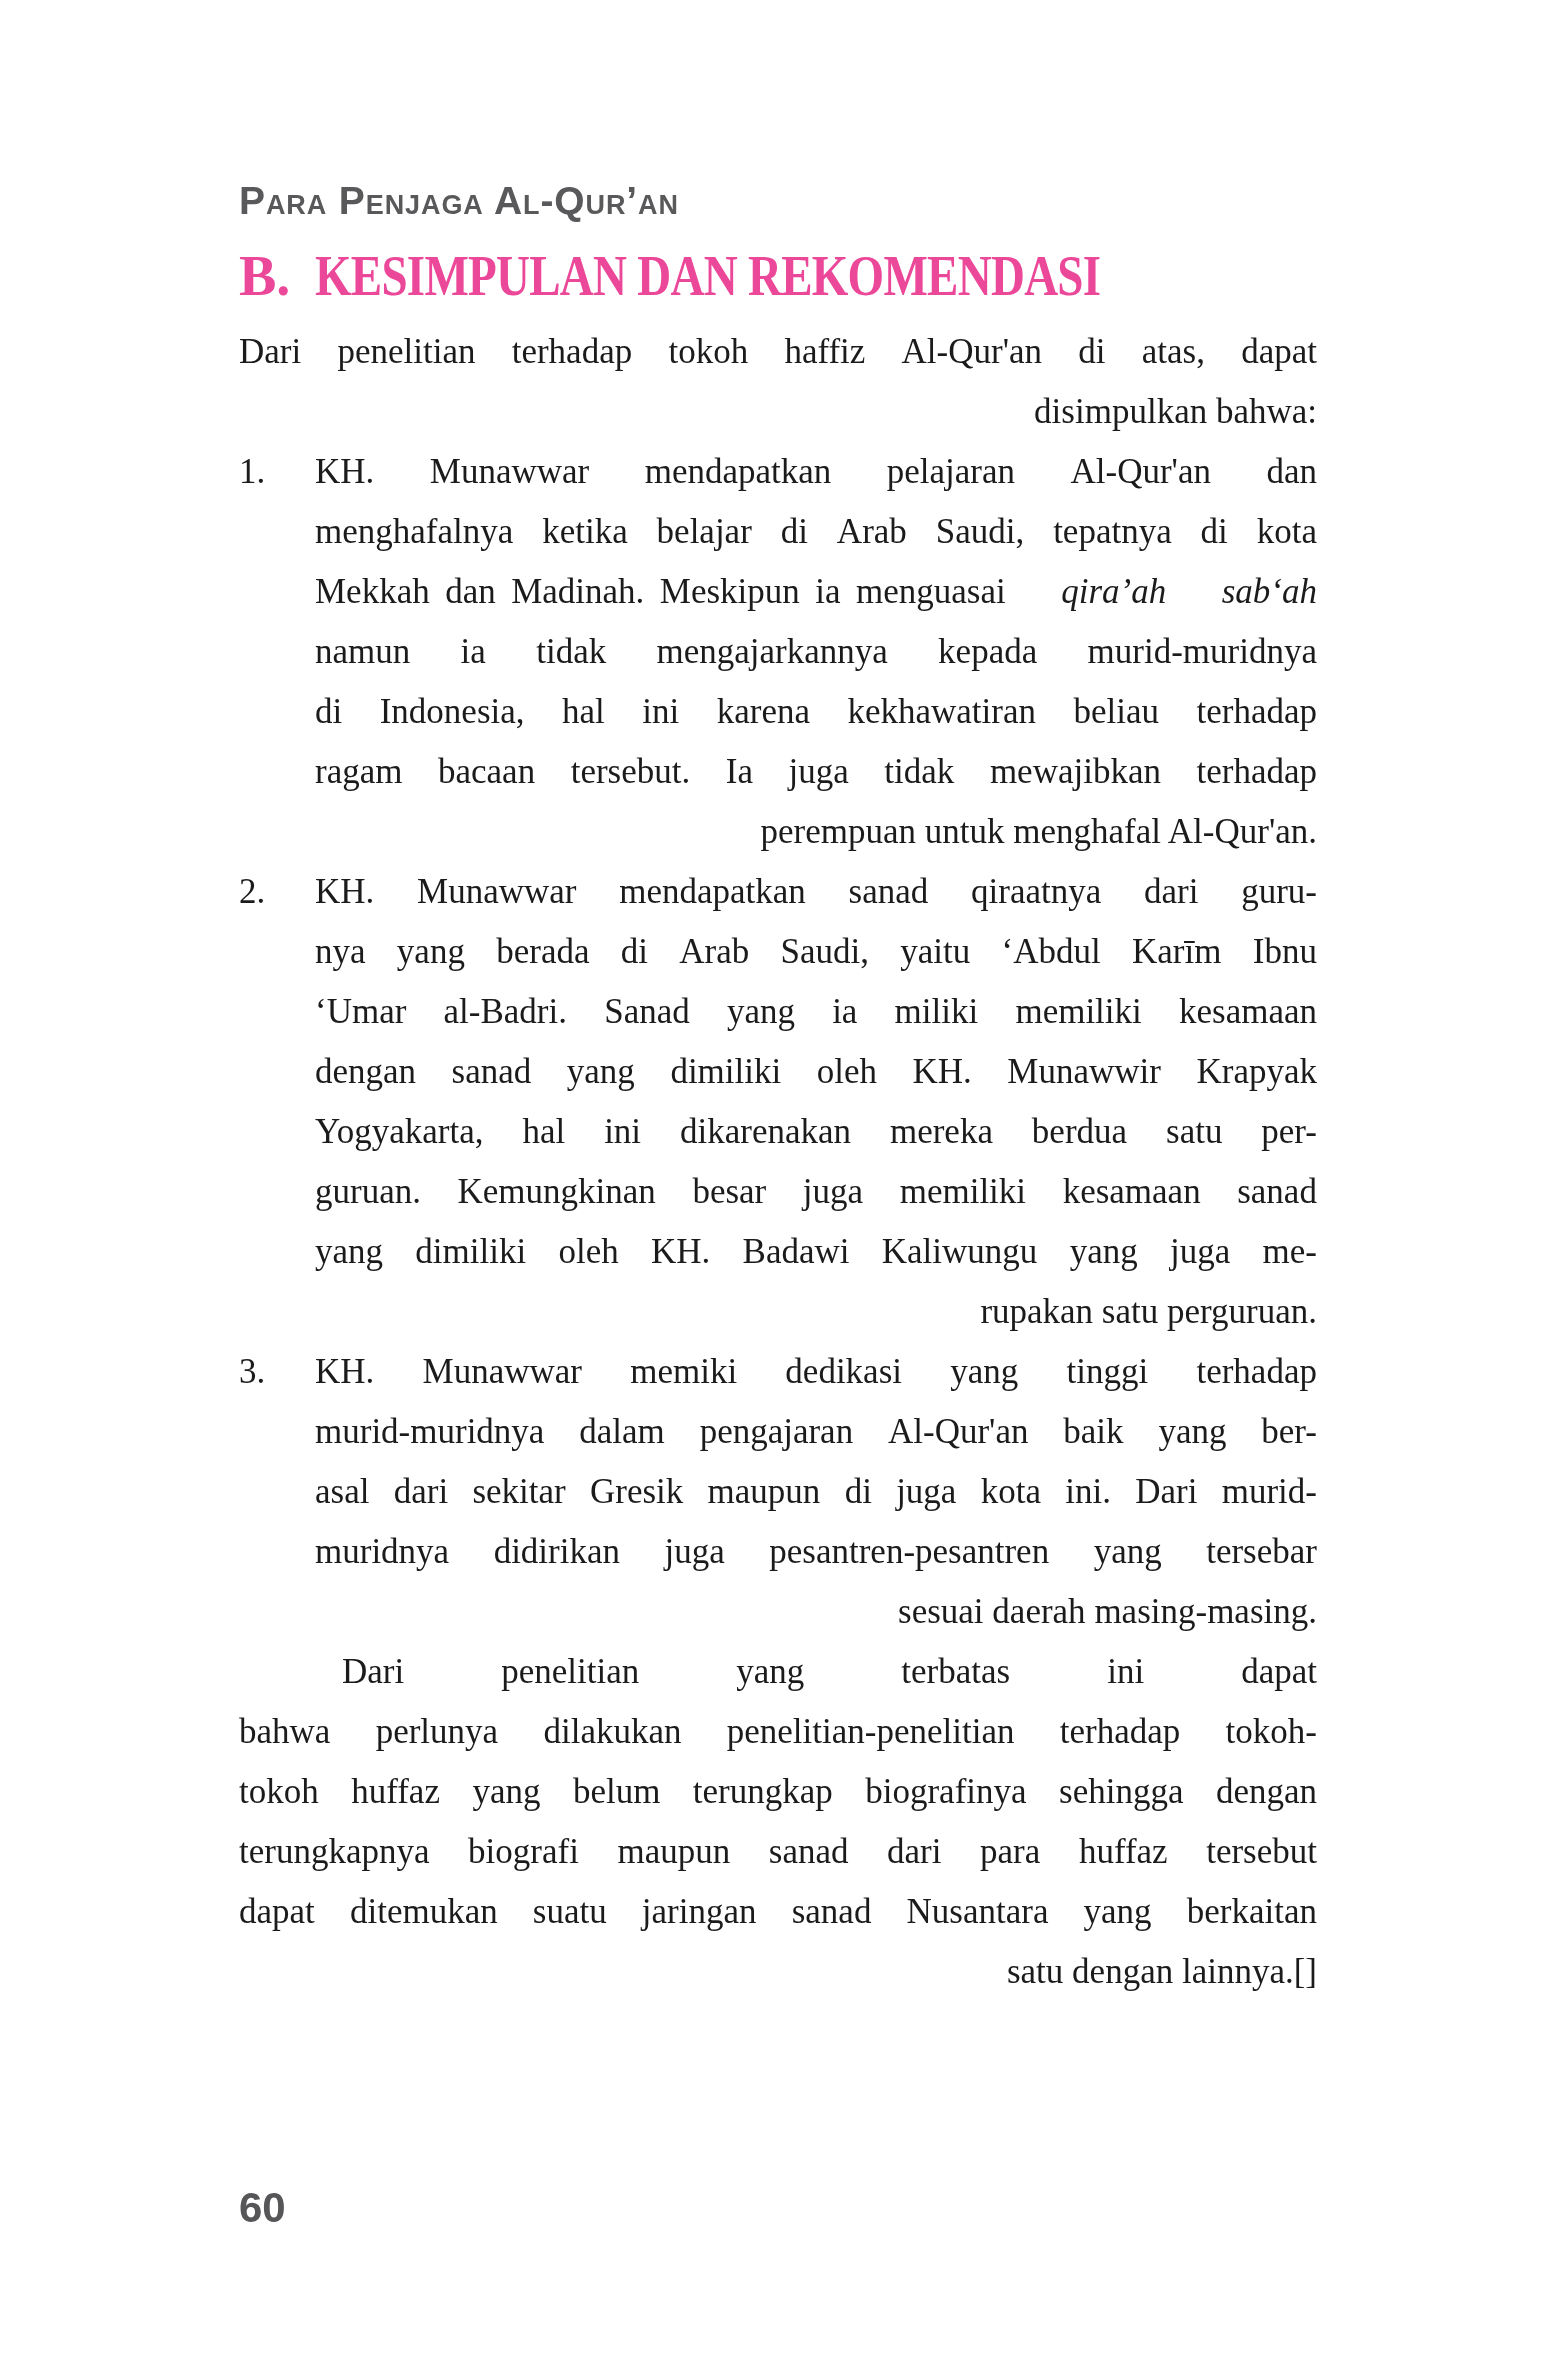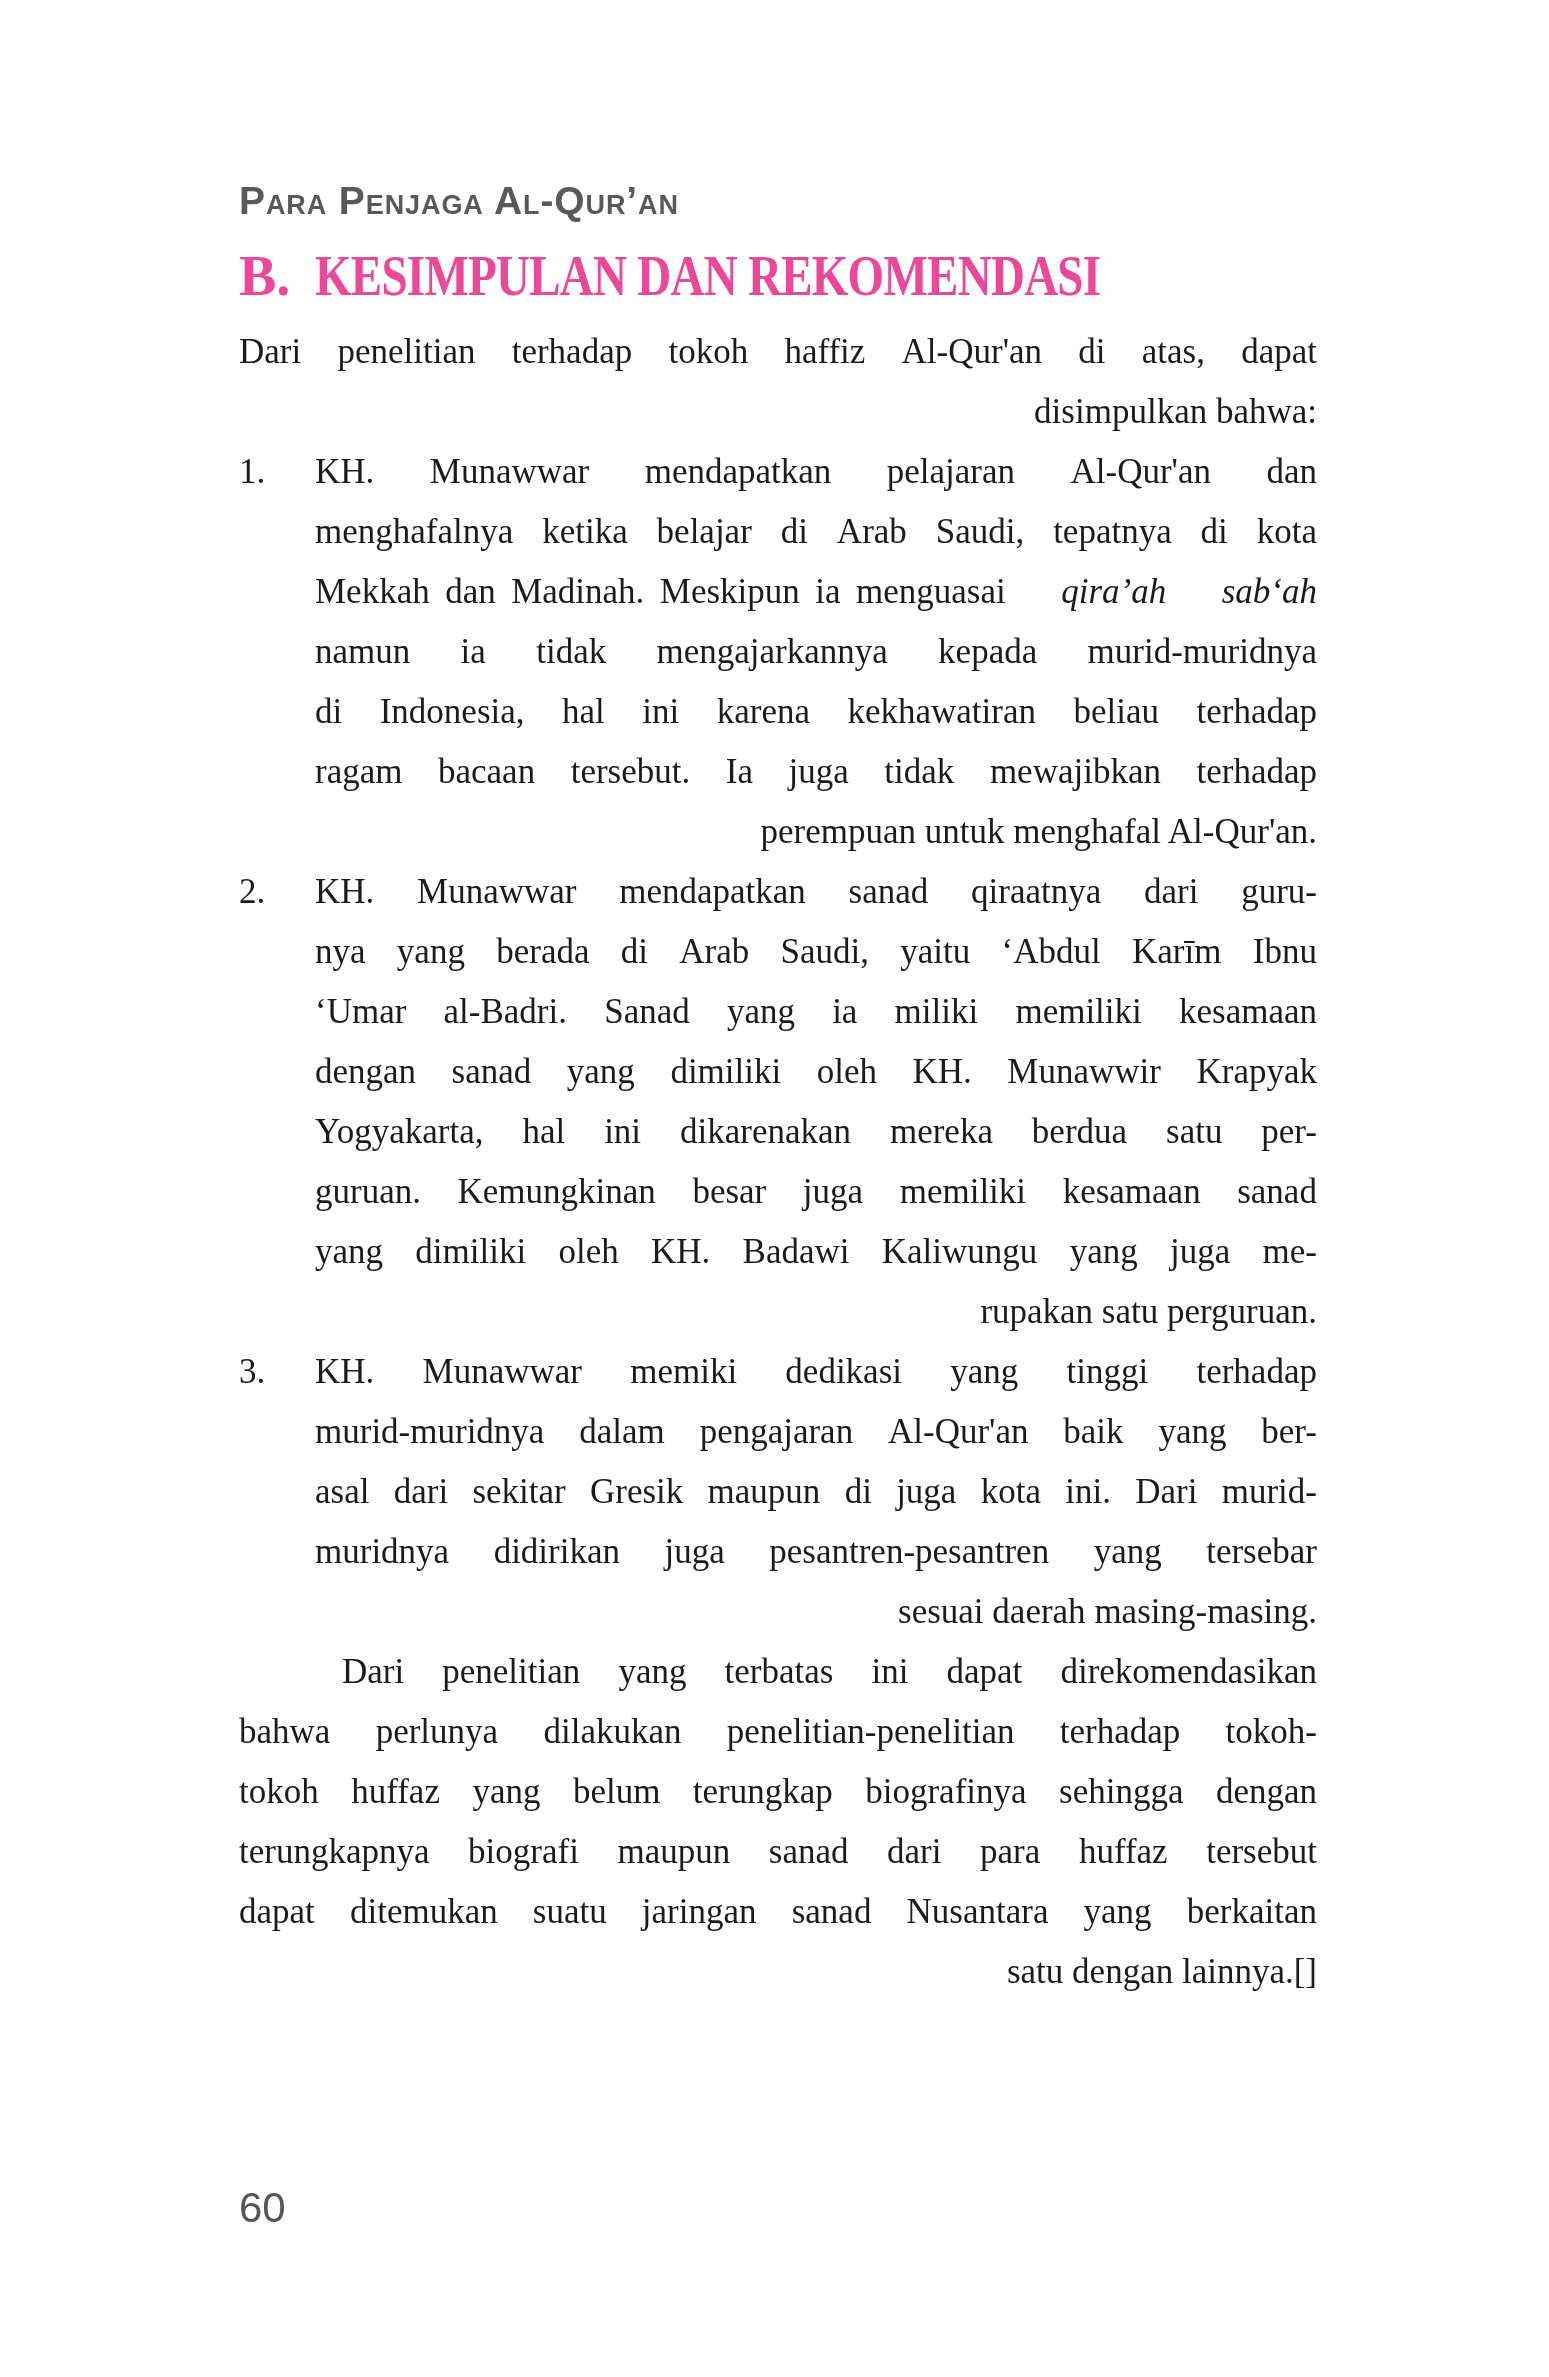--- a/index.html
+++ b/index.html
@@ -52,21 +52,21 @@
   }
   .list-item{position:relative;margin-left:76px;}
   .list-item .lnum{
     position:absolute;left:-76px;top:0;
     height:60px;line-height:60px;
   }
   .it{font-style:italic;margin-left:40px;}
   .page-number{
     position:absolute;left:239px;top:2187px;
     font-family:"Liberation Sans", sans-serif;
-    font-weight:normal;
+    font-weight:bold;
     font-size:42px;line-height:42px;
     color:#565659;
   }
 </style>
 </head>
 <body>
 
 <div class="running-header">Para Penjaga Al-Qur’an</div>
 
 <div class="section-heading">
@@ -268,21 +268,20 @@
       <div class="line"><span>sesuai</span> <span>daerah</span> <span>masing-masing.</span></div>
     </div>
     <div>
       <div class="line j" style="padding-left: 103px;">
         <span>Dari</span> 
         <span>penelitian</span> 
         <span>yang</span> 
         <span>terbatas</span> 
         <span>ini</span> 
         <span>dapat</span> 
-        <span>direkomendasikan</span>
       </div>
       <div class="line j">
         <span>bahwa</span> 
         <span>perlunya</span> 
         <span>dilakukan</span> 
         <span>penelitian-penelitian</span> 
         <span>terhadap</span> 
         <span>tokoh-</span>
       </div>
       <div class="line j">

